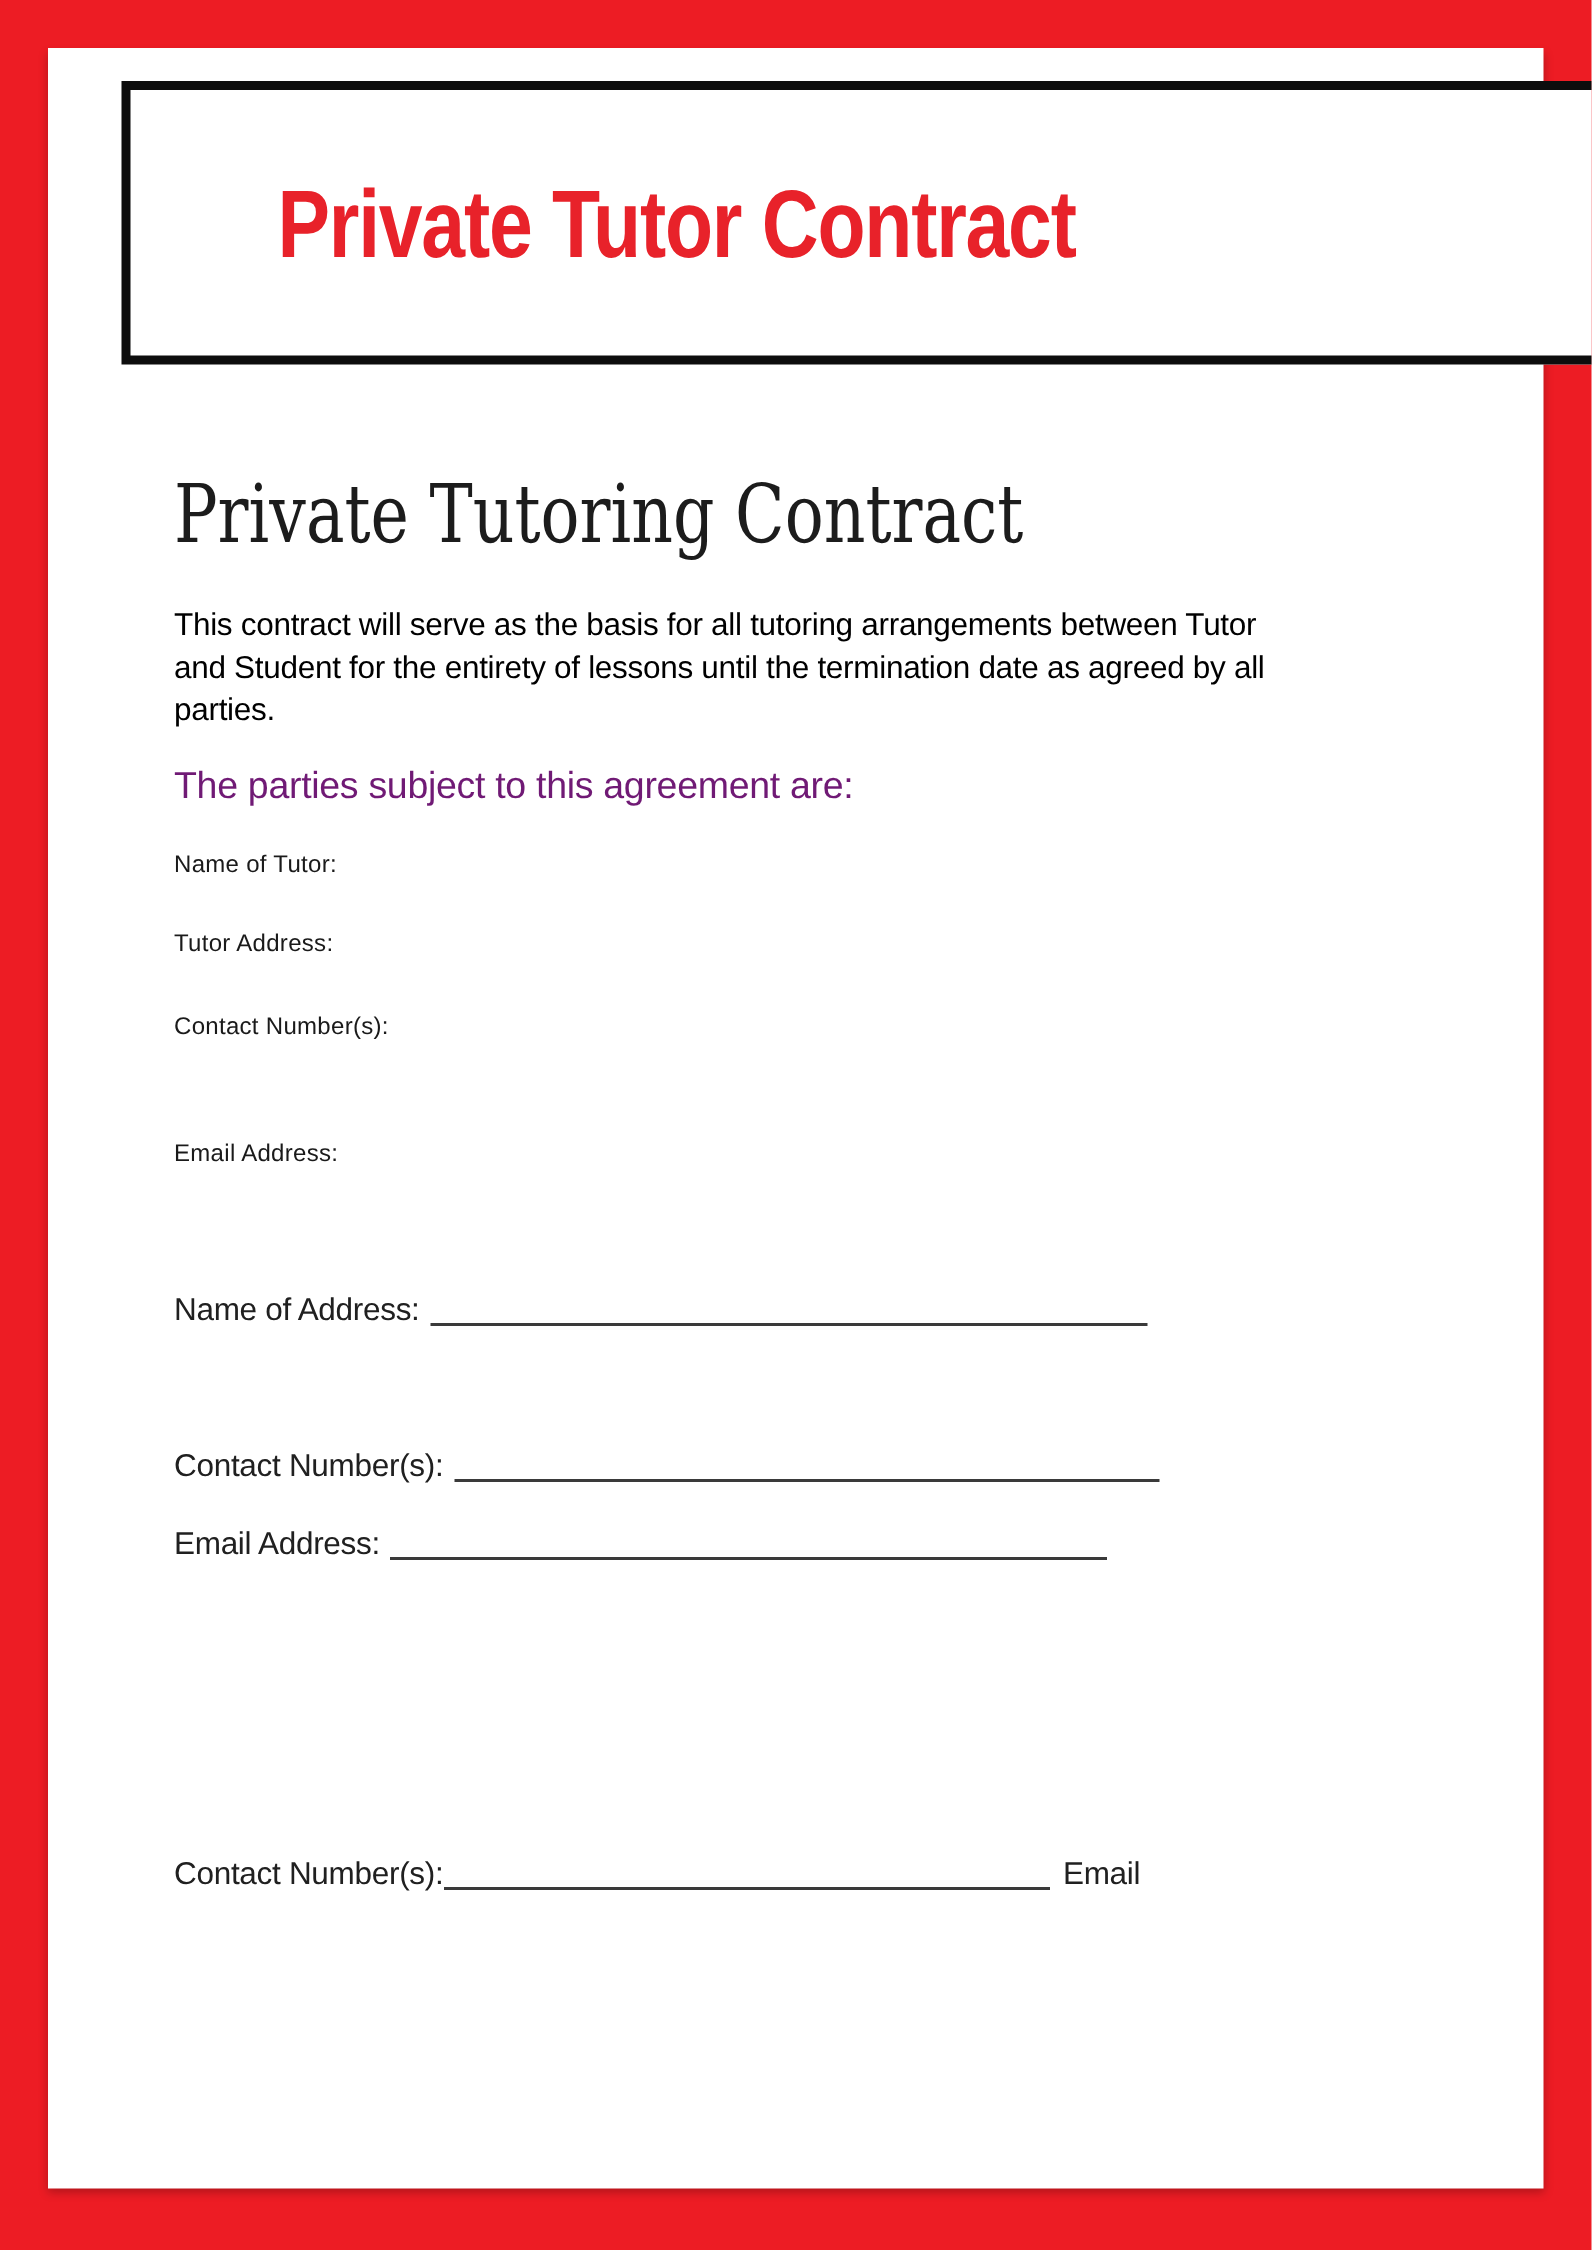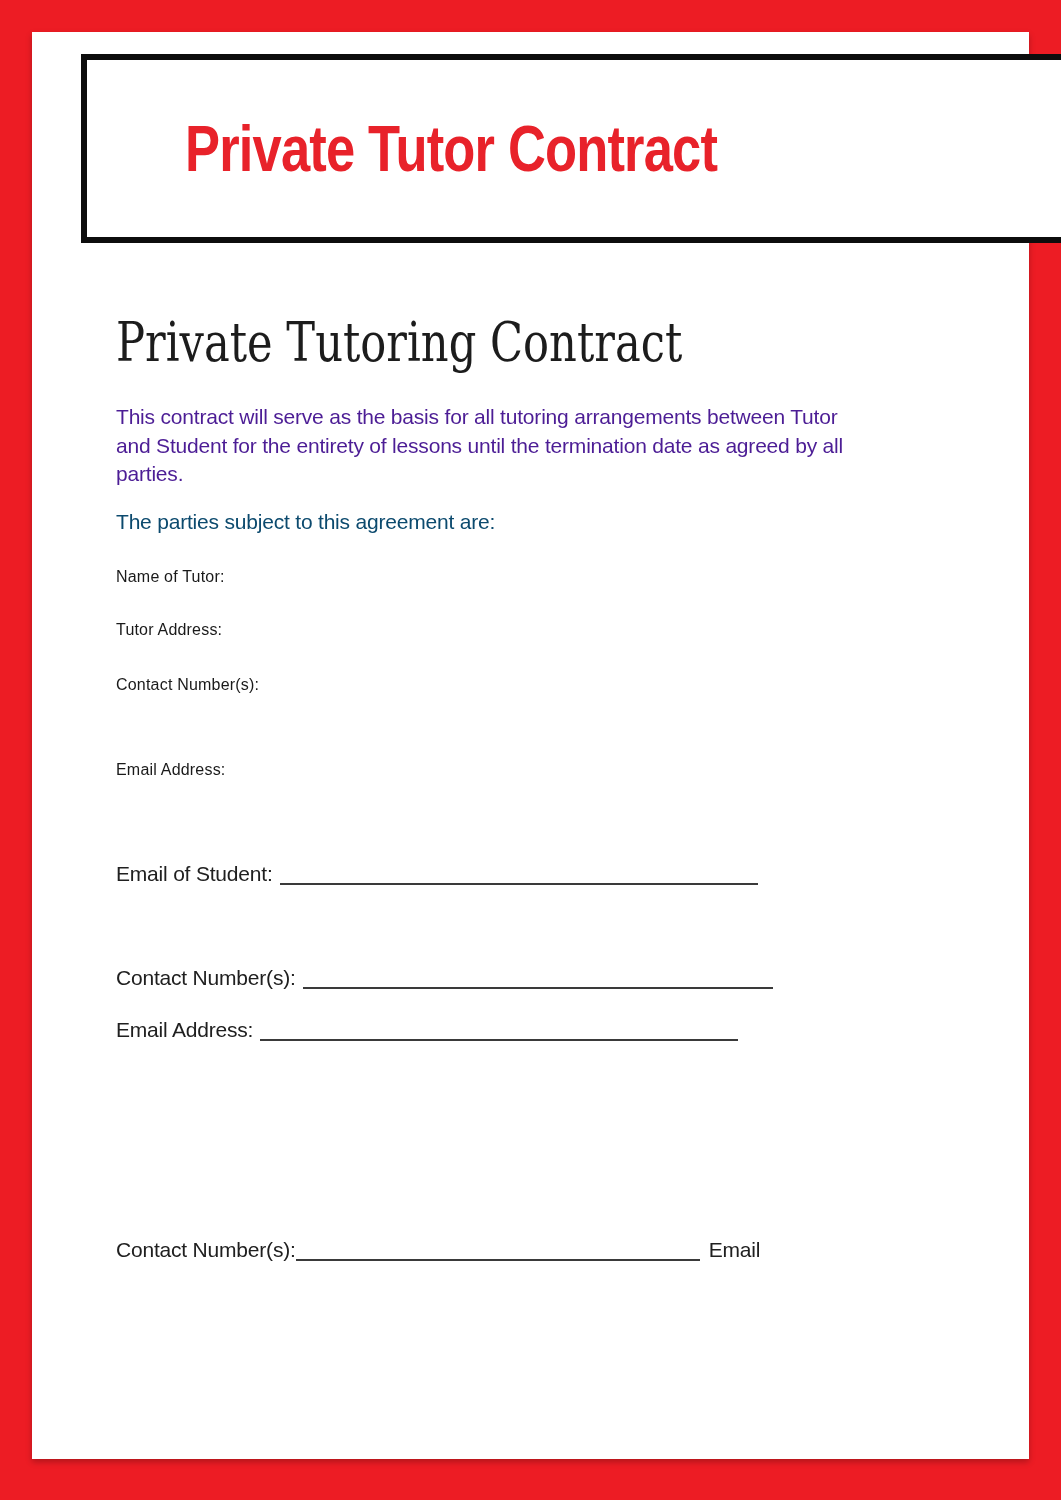--- a/index.html
+++ b/index.html
@@ -53,28 +53,28 @@
     transform-origin:left center;
     white-space:nowrap;
   }
   .intro{
     position:absolute;
     left:84px; top:371px;
     font-size:21px;
     line-height:28.5px;
     letter-spacing:-0.2px;
     white-space:pre-line;
-    color:#4c1d95;
+    color:#000000;
   }
   .parties{
     position:absolute;
     left:84px; top:478px;
-    font-size:21px;
+    font-size:25px;
     letter-spacing:-0.2px;
-    color:#0c4a6e;
+    color:#701a75;
   }
   .blabel{
     position:absolute;
     left:84px;
     font-size:16px;
     font-weight:normal;
     letter-spacing:0.2px;
     color:#1a1a1a;
     white-space:nowrap;
   }
@@ -111,21 +111,21 @@
 parties.</div>
 
   <div class="parties">The parties subject to this agreement are:</div>
 
   <div class="blabel" style="top:536px">Name of Tutor:</div>
   <div class="blabel" style="top:589px">Tutor Address:</div>
   <div class="blabel" style="top:644px">Contact Number(s):</div>
   <div class="blabel" style="top:729px">Email Address:</div>
 
   <div class="row" style="top:830px">
-    <span class="lbl">Email of Student:</span><span class="line" style="width:478px"><span></span></span>
+    <span class="lbl">Name of Address:</span><span class="line" style="width:478px"><span></span></span>
   </div>
   <div class="row" style="top:934px">
     <span class="lbl">Contact Number(s):</span><span class="line" style="width:470px"><span></span></span>
   </div>
   <div class="row" style="top:986px">
     <span class="lbl">Email Address:</span><span class="line" style="width:478px"><span></span></span>
   </div>
 
   <div class="row" style="top:1206px">
     <span class="lbl" style="margin-right:0">Contact Number(s):</span><span class="line" style="width:404px"><span></span></span><span class="suffix">Email</span>

